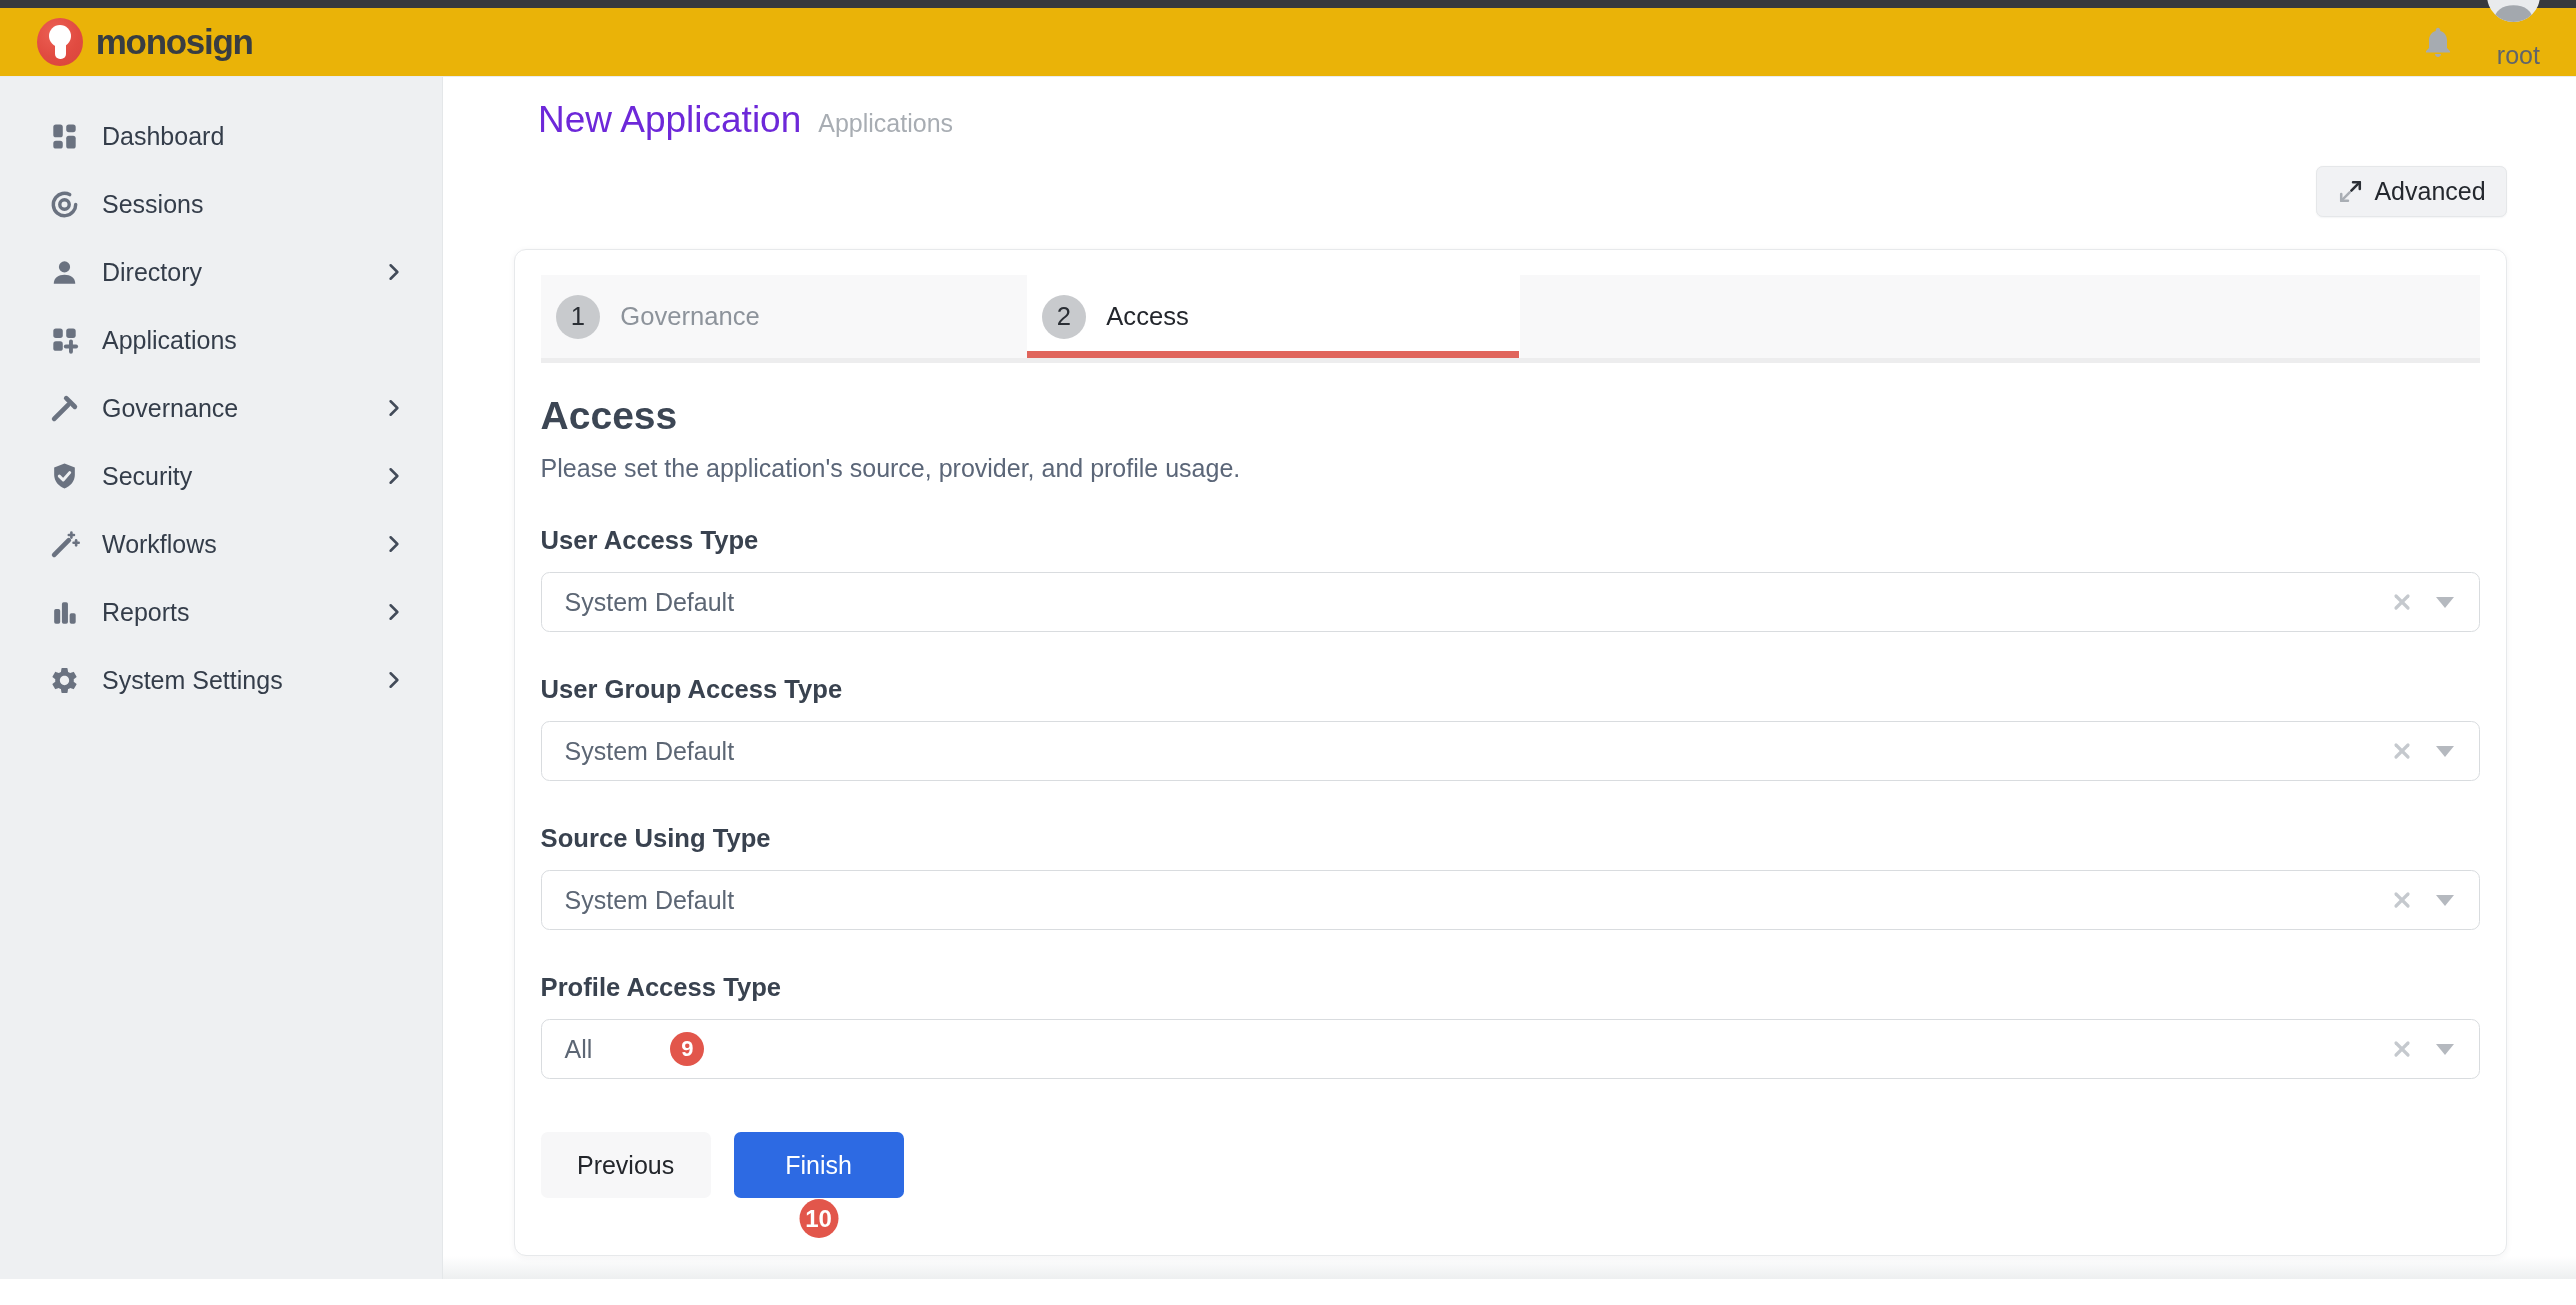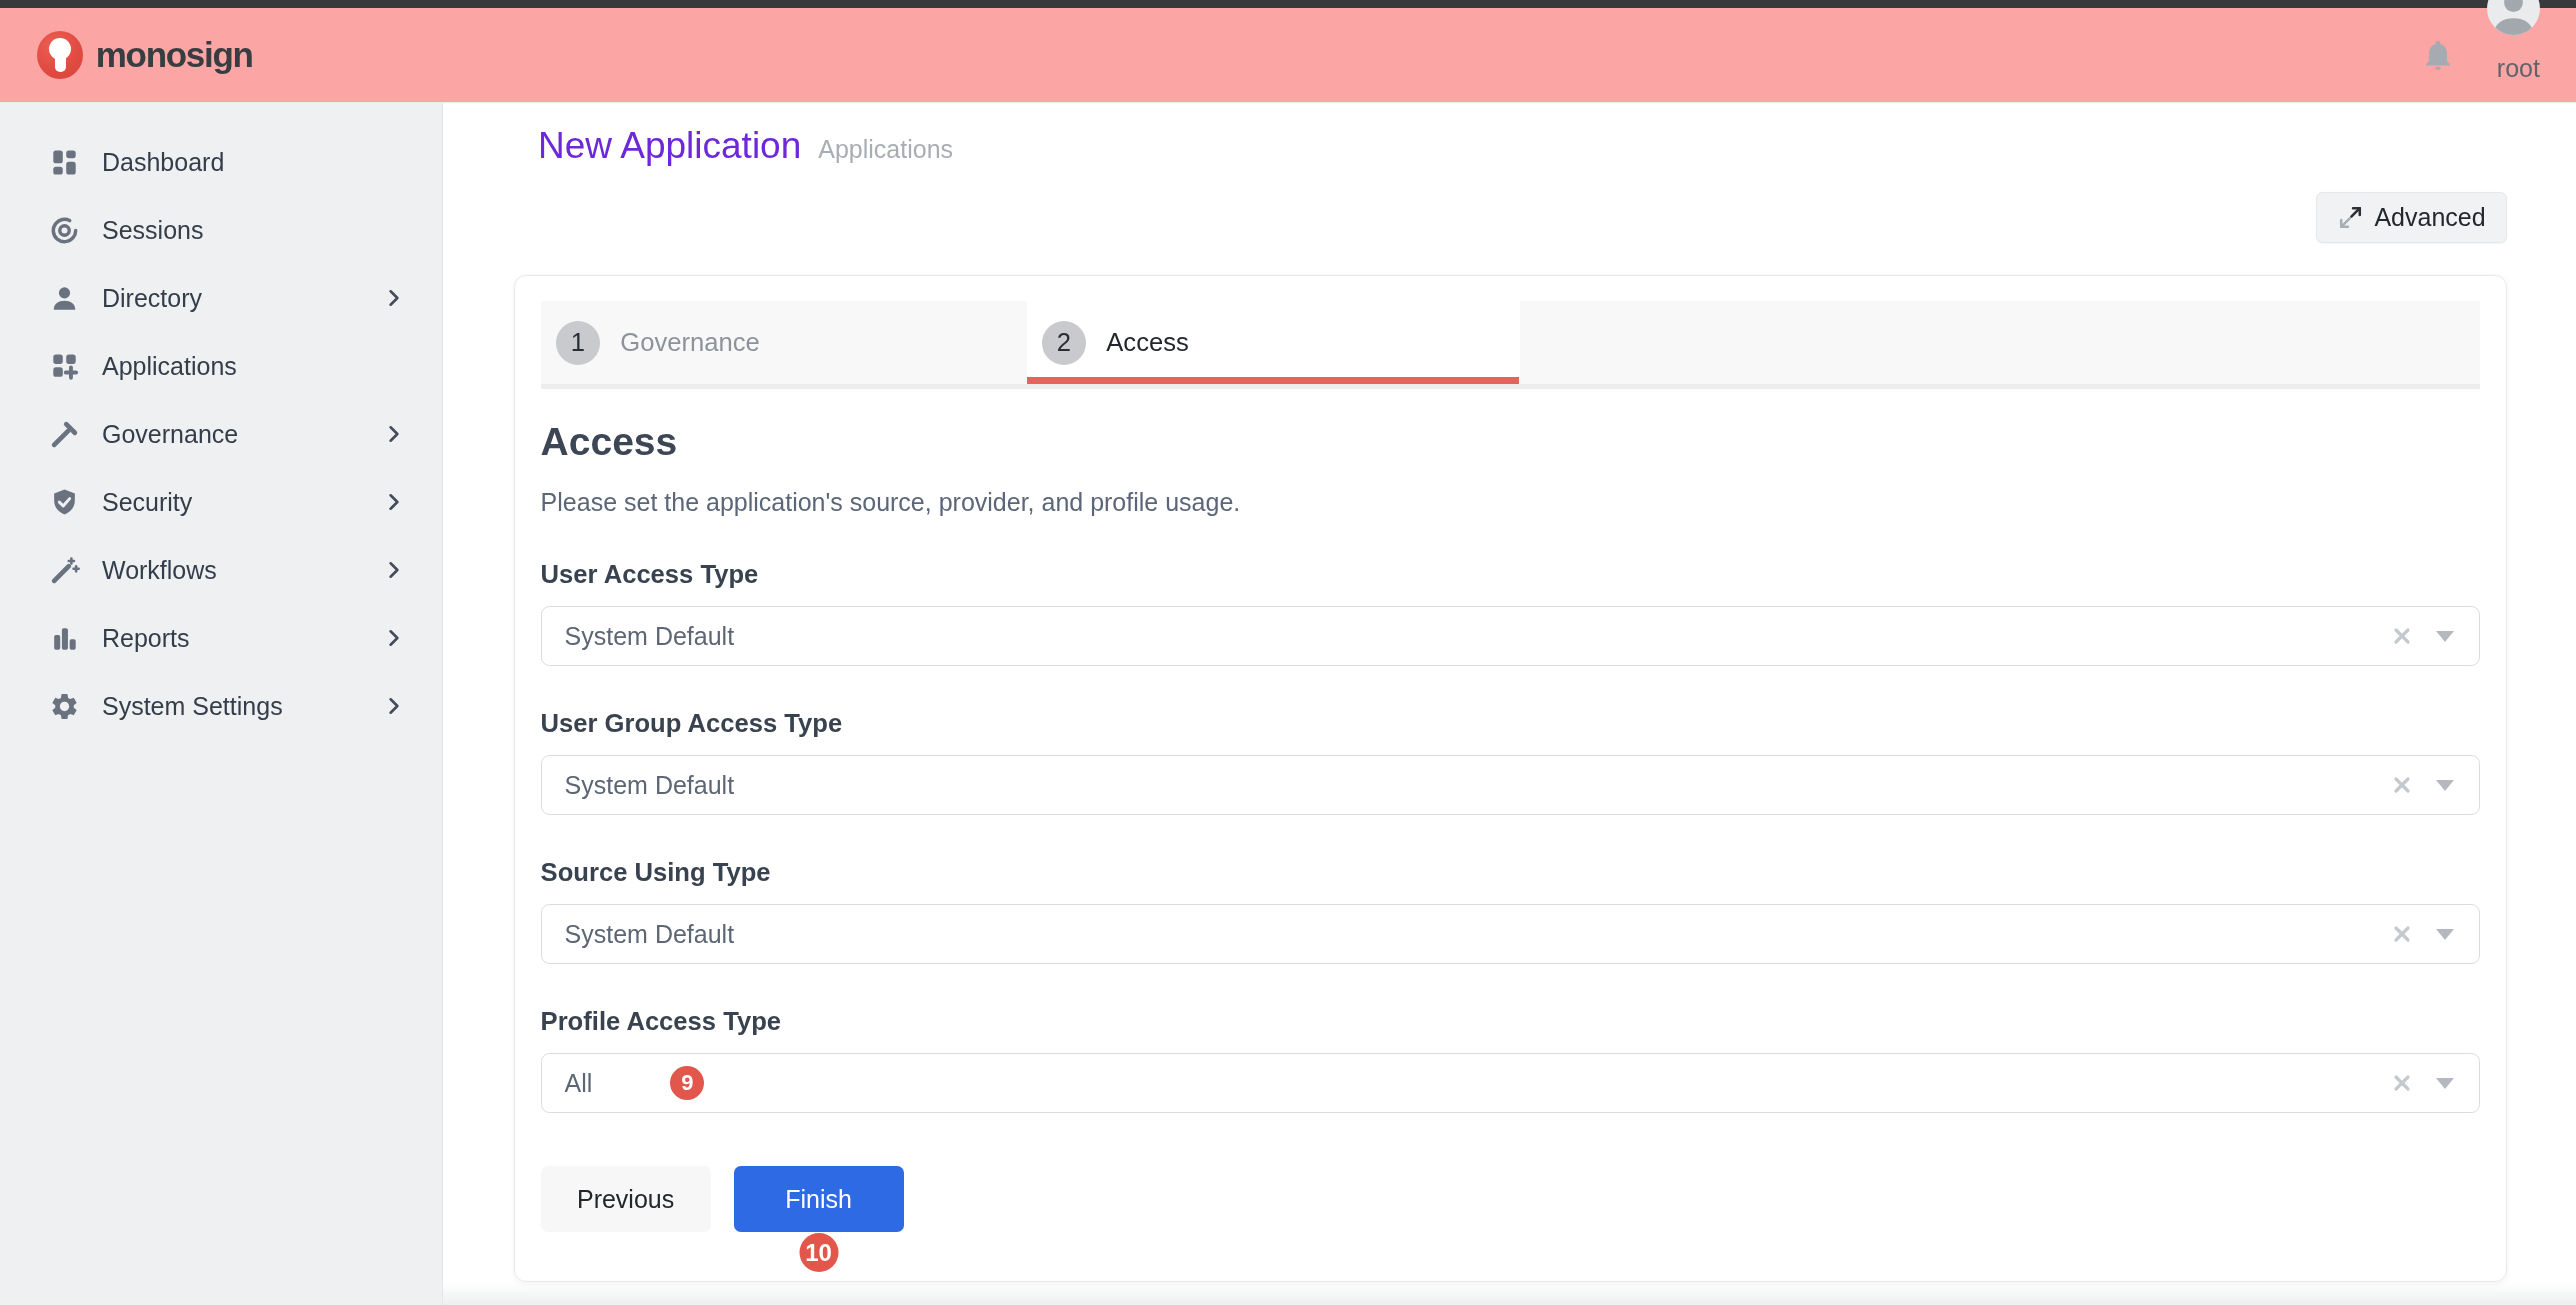--- a/index.html
+++ b/index.html
@@ -7,21 +7,21 @@
   body {
     font-family:"Liberation Sans", sans-serif;
     background:#ffffff; overflow:hidden; position:relative;
     color:#39424f;
   }
   
   .top-strip { height:7.7px; background:#37393d; width:100%; }
 
   
   .header {
-    height:95px; background:#fca5a5; border-bottom:1.7px solid #eaeced;
+    height:69px; background:#eab308; border-bottom:1.7px solid #eaeced;
     display:flex; align-items:center; padding:0 31px 0 37px;
   }
   .logo { display:flex; align-items:center; gap:12.8px; cursor:pointer; }
   .logo-mark {
     width:46px; height:48px; border-radius:50%;
     background:radial-gradient(circle at 38% 30%, #ec6054 0%, #e14b41 55%, #d8443a 100%);
     position:relative; flex:0 0 auto;
   }
   .logo-mark::before {
     content:""; position:absolute; left:12px; top:7.7px; width:22px; height:22px;
@@ -88,21 +88,21 @@
   .step-num {
     width:44px; height:44px; border-radius:50%; background:#c8cacd; color:#2a2e34;
     font-size:25.6px; display:flex; align-items:center; justify-content:center; flex:0 0 auto;
   }
   .step-label-inactive { font-size:25.6px; color:#8d939b; }
   .step-label-active { font-size:25.6px; color:#23262c; font-weight:500; }
   .tabs-line { height:5.1px; background:#ededee; margin:0 25.6px; }
 
   .card-content { padding:31px 25.6px 0 25.6px; }
   .section-heading { font-size:39px; font-weight:600; color:#3c4654; }
-  .section-desc { font-size:25px; color:#5b6678; margin-top:24px; }
+  .section-desc { font-size:25px; color:#5b6678; margin-top:16px; }
 
   .field { margin-top:43px; }
   .field-label { font-size:25.6px; font-weight:600; color:#39424f; margin-bottom:17px; }
   .select {
     height:60px; border:1.7px solid #d9dcdf; border-radius:8.5px; background:#fff;
     display:flex; align-items:center; padding:0 25.6px 0 23px; cursor:pointer;
   }
   .select-value { font-size:25px; color:#5c6674; }
   .select-clear { margin-left:auto; display:flex; cursor:pointer; }
   .select-caret {

